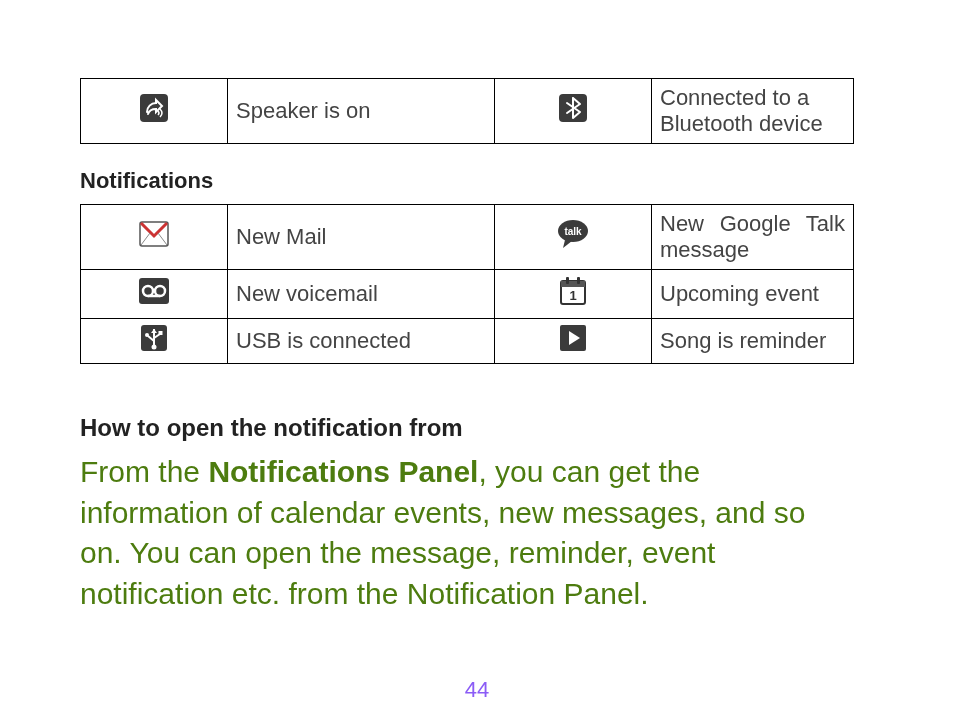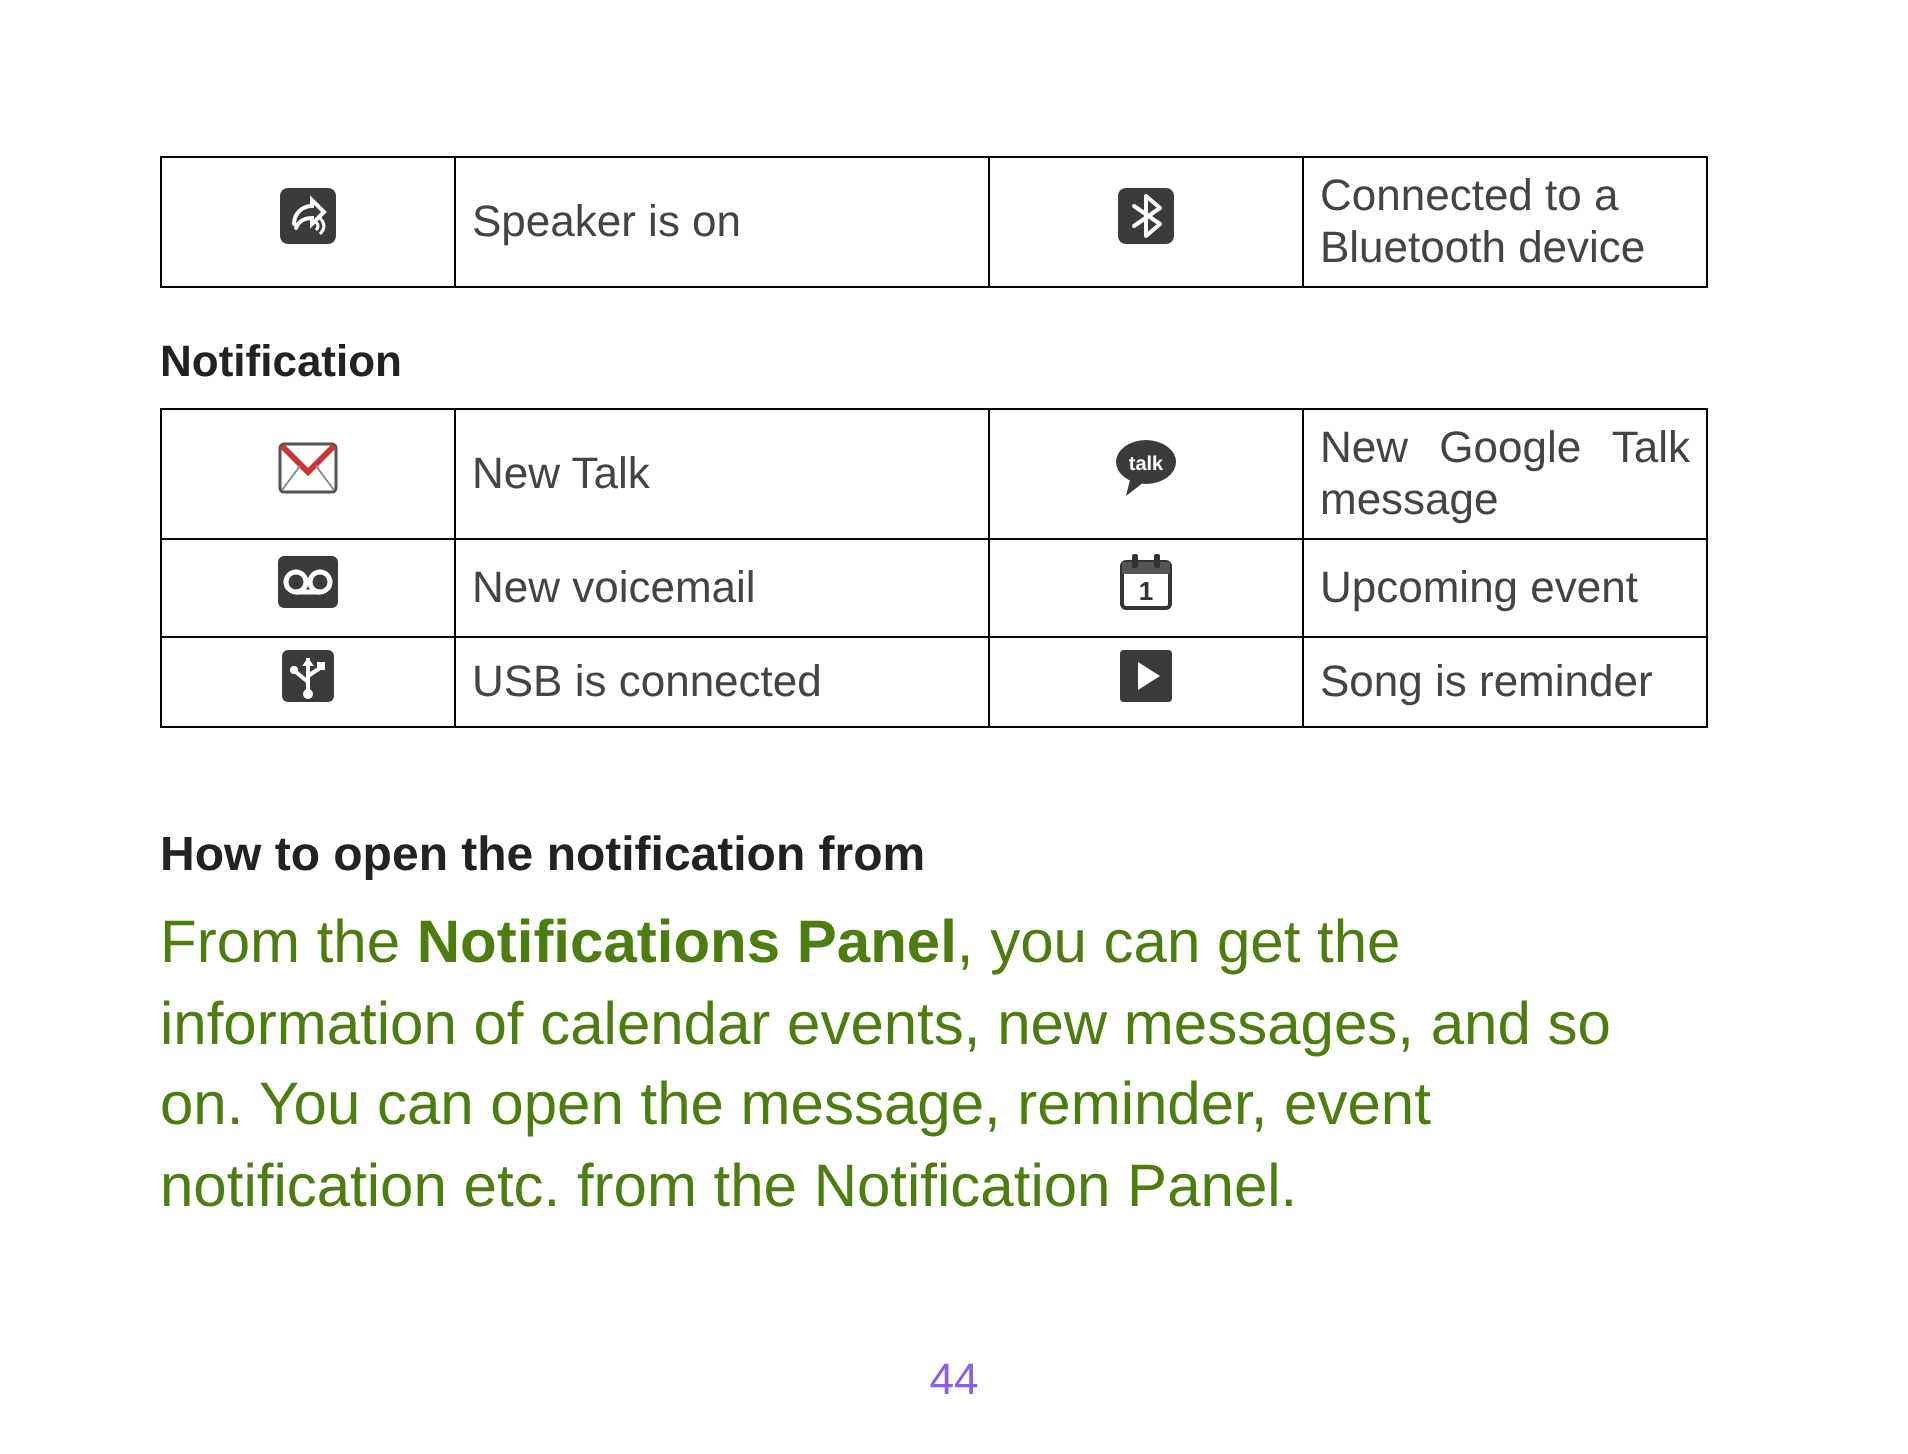--- a/index.html
+++ b/index.html
@@ -100,36 +100,36 @@
             <rect x="0" y="0" width="28" height="28" rx="4" fill="#3b3b3b"></rect>
             <path d="M14 4 L14 24 L21 18 L8 9 M14 4 L21 10 L8 19" fill="none" stroke="#fff" stroke-width="2" stroke-linejoin="round" stroke-linecap="round"></path>
           </svg>
         </span>
       </td>
       <td class="label2">Connected to a Bluetooth device</td>
     </tr>
   </tbody>
     </table>
 
-  <div class="section-heading">Notification</div>
+  <div class="section-heading">Notifications</div>
 
   <table class="notif">
 
     <tbody>
         <tr>
       <td class="icon">
         <span class="ic">
           <svg width="30" height="26" viewBox="0 0 30 26">
             <rect x="1" y="1" width="28" height="24" rx="2" fill="#fff" stroke="#555" stroke-width="1.5"></rect>
             <path d="M2 2 L15 15 L28 2" fill="none" stroke="#c33" stroke-width="3"></path>
             <path d="M2 24 L11 12 M28 24 L19 12" stroke="#888" stroke-width="1"></path>
           </svg>
         </span>
       </td>
-      <td class="label1">New Talk</td>
+      <td class="label1">New Mail</td>
       <td class="icon2">
         <span class="ic">
           <svg width="34" height="32" viewBox="0 0 34 32">
             <ellipse cx="17" cy="13" rx="15" ry="11" fill="#3b3b3b"></ellipse>
             <path d="M9 22 L7 30 L16 23" fill="#3b3b3b"></path>
             <text x="17" y="17" text-anchor="middle" font-size="10" font-family="Arial" fill="#fff" font-weight="bold">talk</text>
           </svg>
         </span>
       </td>
       <td class="label2 justify">New Google Talk message</td>

